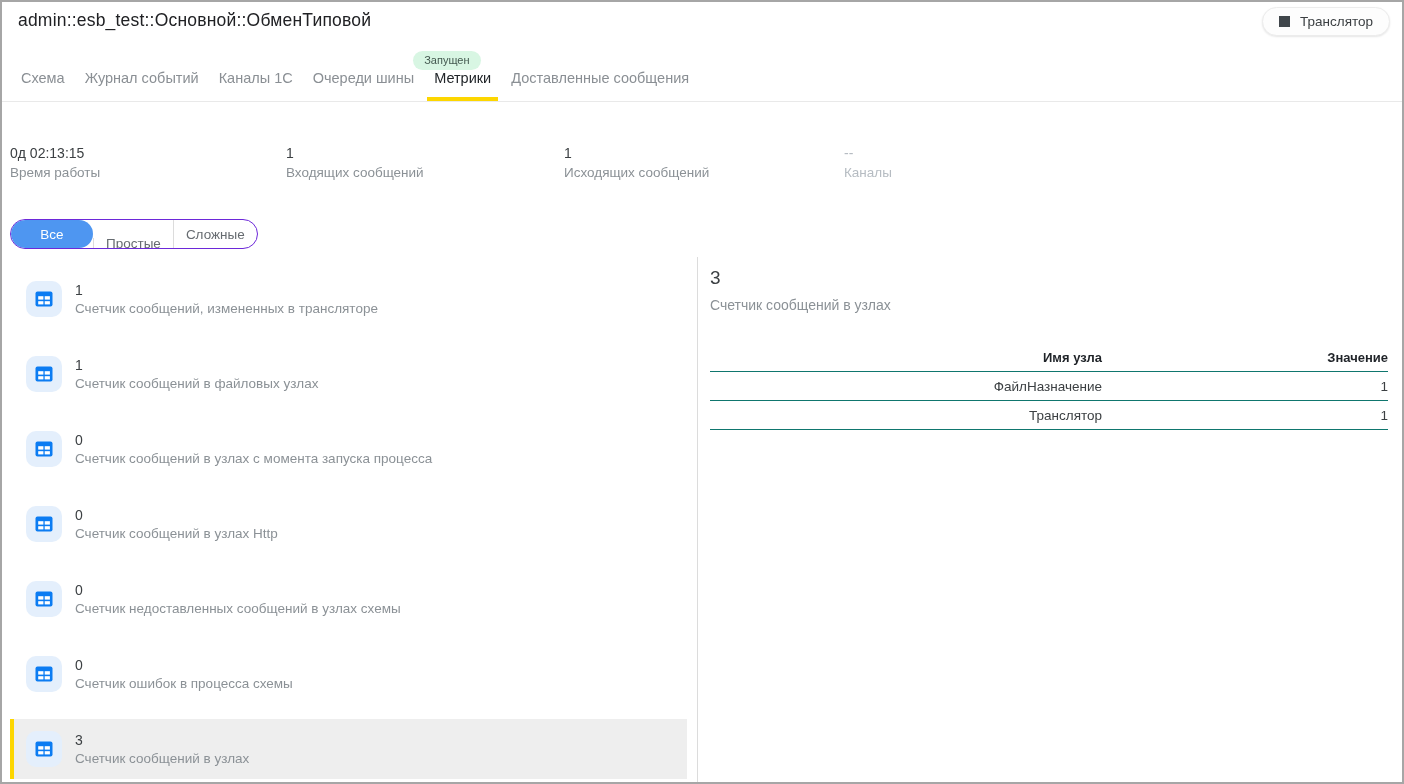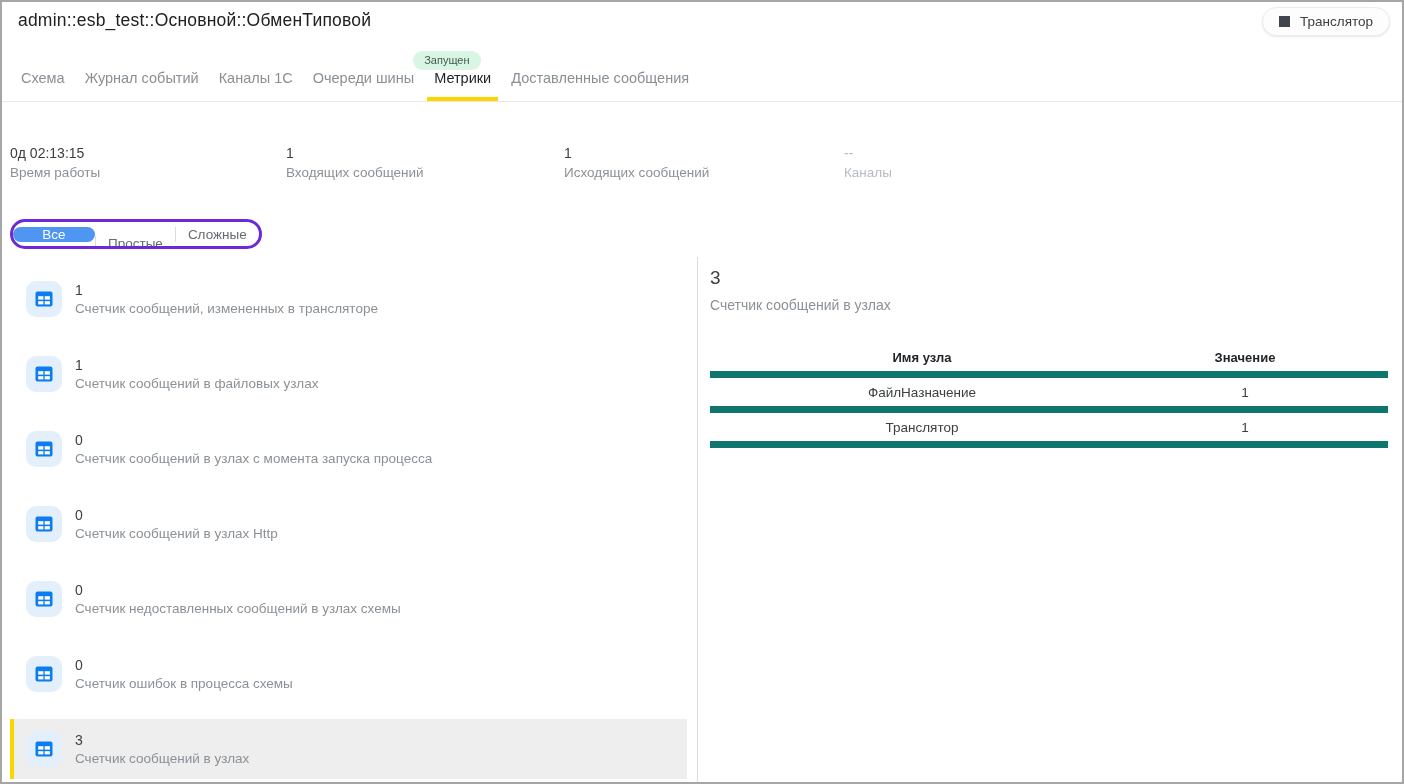--- a/index.html
+++ b/index.html
@@ -26,22 +26,22 @@
   .tab.active::after {content:""; position:absolute; left:0; right:0; bottom:0; height:4px; background:#fdd600;}
 
   
   .metrics {display:grid; grid-template-columns:276px 278px 280px auto; padding:43px 8px 20px;}
   .metric-value {font-size:14px; color:#3c4043; margin-bottom:4px;}
   .metric-label {font-size:13.5px; color:#8b9196;}
   .metric.muted .metric-value, .metric.muted .metric-label {color:#b6bcc2;}
 
   
   .toggle-row {margin:19px 0 0 8px; height:30px;}
-  .seg-group {display:inline-flex; height:30px; box-sizing:border-box; border:3px solid #6d28d9;
-              border-radius:16px; background:#fff; overflow:hidden;align-items:center;}
+  .seg-group {display:inline-flex; height:30px; box-sizing:border-box; border:1px solid #6d28d9;
+              border-radius:16px; background:#fff; overflow:hidden;}
   .seg {min-width:73px; box-sizing:border-box; padding:0 12px; display:flex; align-items:center;
         justify-content:center; font-size:13.5px; color:#666b70; border-left:1px solid #dcdcdc; cursor:pointer;}
   .seg:first-child {border-left:none; min-width:82px;}
   .seg.active {background:#4e96f1; color:#fff; border-radius:16px; border-left:none;}
   .seg.active + .seg {border-left:1px solid #dcdcdc;margin-top:18px;}
 
   
   .panes {display:flex; align-items:stretch; height:532px; margin-top:8px;}
   .left-pane {width:696px; box-sizing:border-box; border-right:1px solid #dcdcdc; padding-top:12px;}
   .counter-item {display:flex; align-items:center; gap:13px; height:60px; margin:0 10px 15px 8px;
@@ -49,21 +49,21 @@
   .counter-item.selected {background:#eeeeee; border-left:4px solid #fdd600; padding-left:12px; margin-bottom:0;}
   .counter-icon {width:36px; height:36px; border-radius:10px; background:#e4effc; display:flex;
                  align-items:center; justify-content:center; flex:none;}
   .counter-value {font-size:14px; color:#3c4043; margin-bottom:3px;}
   .counter-label {font-size:13.5px; color:#8b9196;}
 
   .right-pane {flex:1; padding:10px 14px 0 12px; box-sizing:border-box;}
   .detail-value {font-size:19px; color:#3c4043;}
   .detail-label {font-size:14px; color:#8b9196; margin-top:8px;}
   .detail-table {width:100%; border-collapse:collapse; margin-top:30px;}
-  .detail-table th, .detail-table td {border-bottom:7px solid #0f766e; height:28px; text-align:center; padding:0;}
+  .detail-table th, .detail-table td {border-bottom:1px solid #0f766e; height:28px; text-align:right; padding:0;}
   .detail-table th {font-size:13px; font-weight:700; color:#1f2328;}
   .detail-table td {font-size:13.5px; color:#3c4043;}
   .col-name {width:360px; padding-left:32px !important;}
 </style>
 </head>
 <body>
 
 <div class="window">
 
   <header class="hdr">

